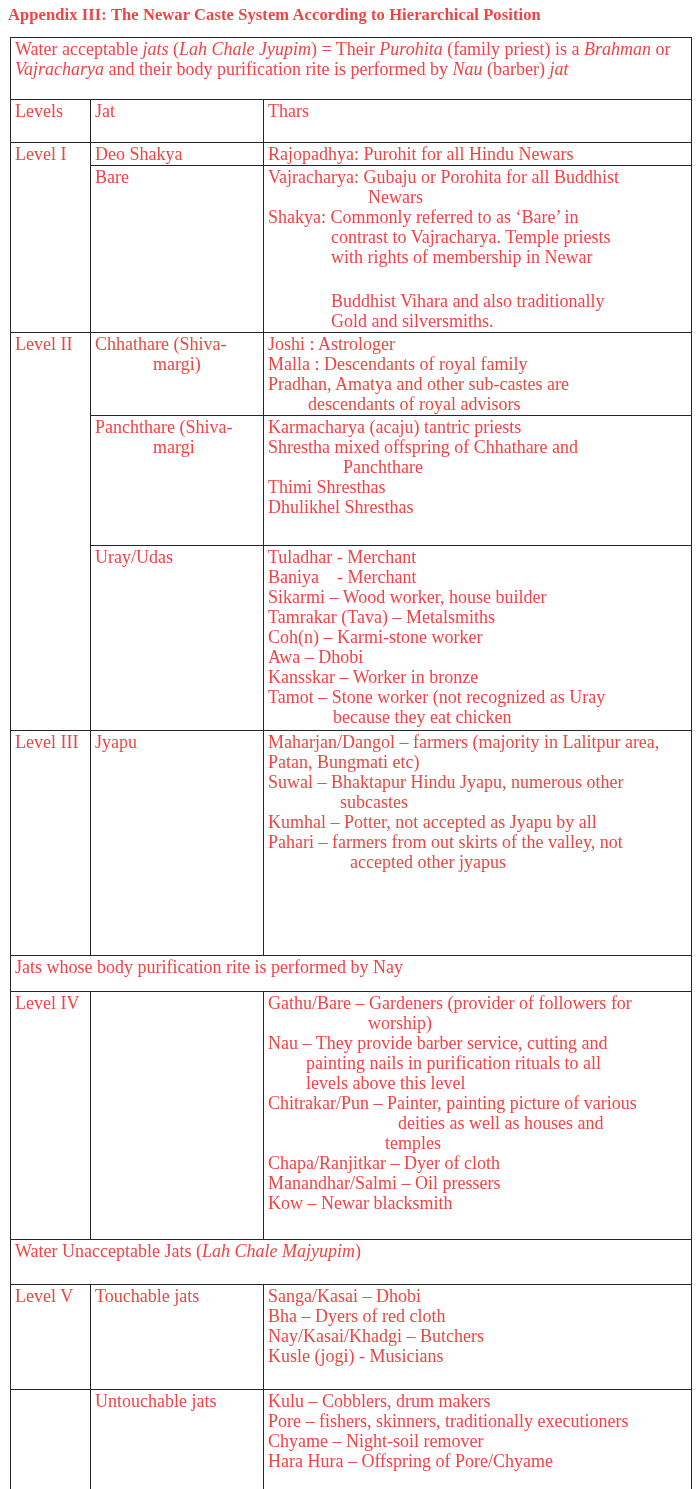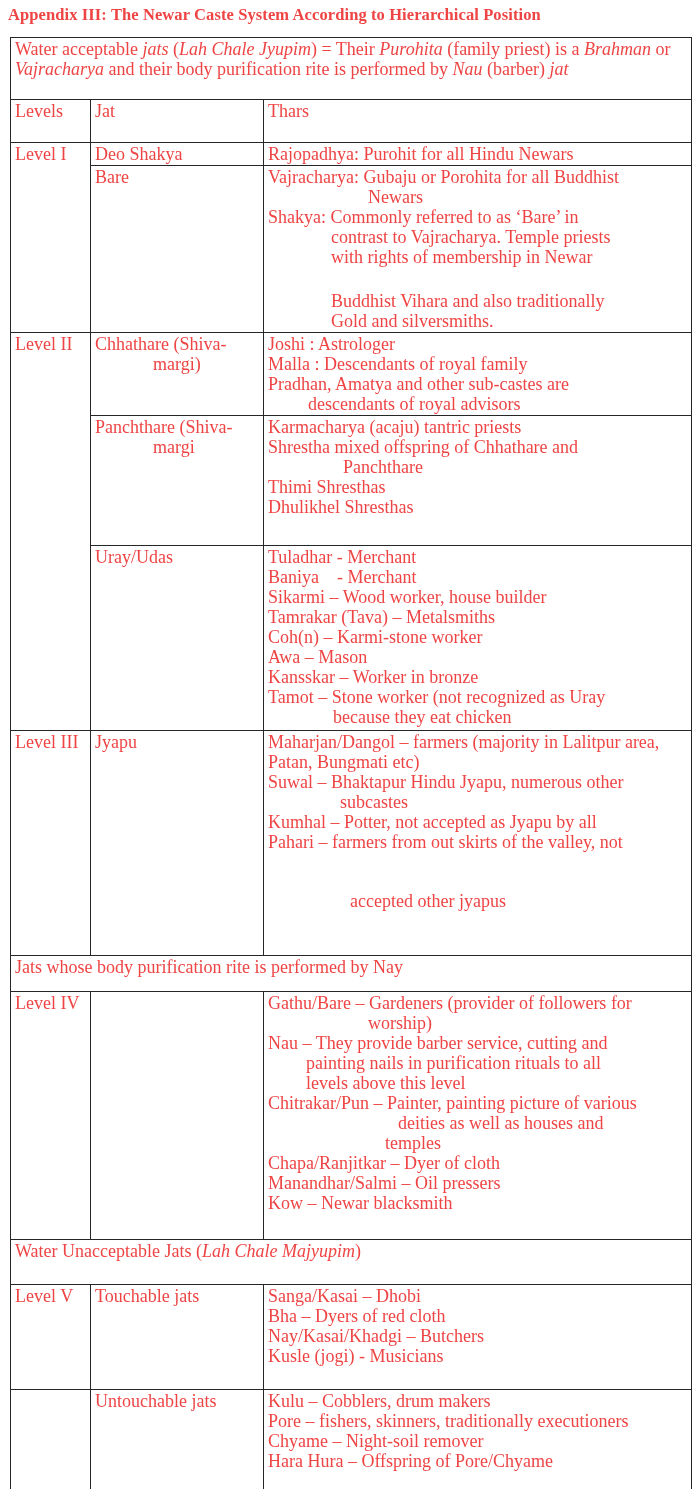--- a/index.html
+++ b/index.html
@@ -113,40 +113,40 @@
     <tr class="h-r5">
       <td>
             <div class="ln">Uray/Udas</div>
           </td>
       <td>
             <div class="ln">Tuladhar - Merchant</div>
             <div class="ln">Baniya    - Merchant</div>
             <div class="ln">Sikarmi – Wood worker, house builder</div>
             <div class="ln">Tamrakar (Tava) – Metalsmiths</div>
             <div class="ln">Coh(n) – Karmi-stone worker</div>
-            <div class="ln">Awa – Mason</div>
+            <div class="ln">Awa – Dhobi</div>
             <div class="ln">Kansskar – Worker in bronze</div>
             <div class="ln">Tamot – Stone worker (not recognized as Uray</div>
             <div class="ln" style="padding-left: 65px;">because they eat chicken</div>
           </td>
     </tr>
 
     <tr class="h-r6">
       <td>Level III</td>
       <td>
             <div class="ln">Jyapu</div>
           </td>
       <td>
             <div class="ln">Maharjan/Dangol – farmers (majority in Lalitpur area,</div>
             <div class="ln">Patan, Bungmati etc)</div>
             <div class="ln">Suwal – Bhaktapur Hindu Jyapu, numerous other</div>
             <div class="ln" style="padding-left: 72px;">subcastes</div>
             <div class="ln">Kumhal – Potter, not accepted as Jyapu by all</div>
             <div class="ln">Pahari – farmers from out skirts of the valley, not</div>
-            <div class="ln" style="padding-left: 82px; margin-top: 39px;">accepted other jyapus</div>
+            <div class="ln" style="padding-left: 82px;">accepted other jyapus</div>
           </td>
     </tr>
 
     <tr class="h-band2">
       <td colspan="3" class="band">Jats whose body purification rite is performed by Nay</td>
     </tr>
 
     <tr class="h-r7">
       <td>Level IV</td>
       <td></td>

